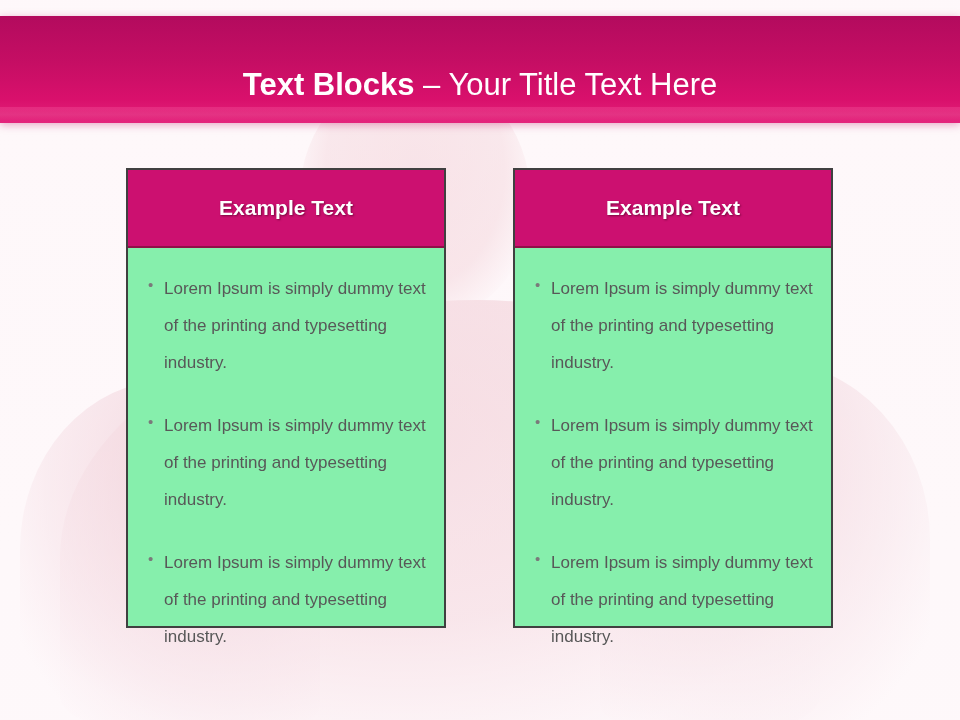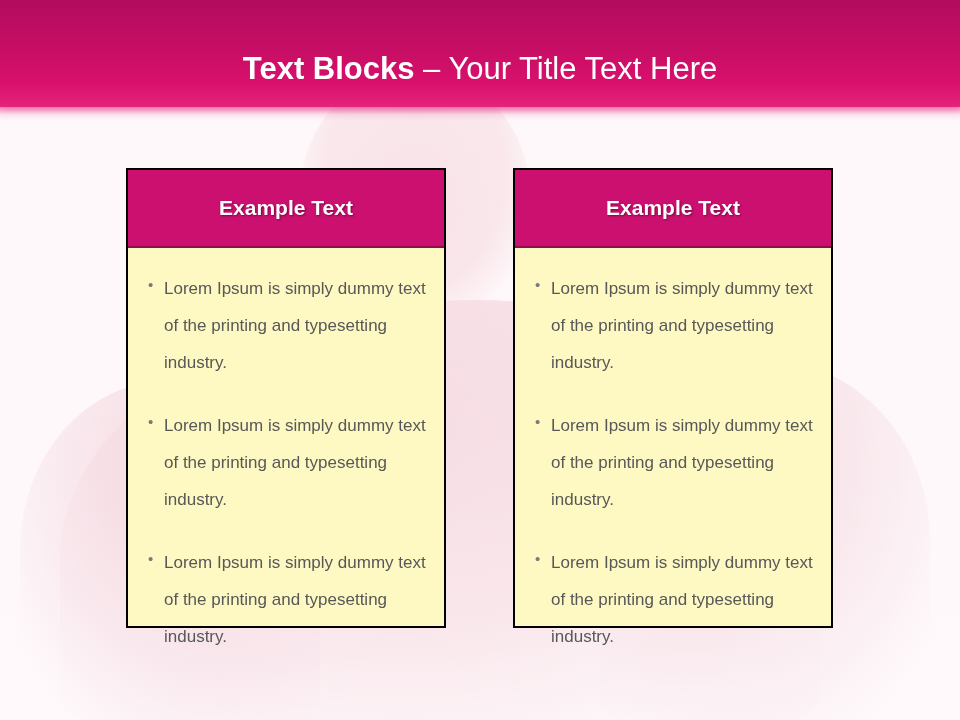--- a/index.html
+++ b/index.html
@@ -71,21 +71,21 @@
     position: absolute;
     left: 0; top: 0;
     width: 960px; height: 720px;
     background: linear-gradient(to bottom, rgba(255,250,252,0.55) 0%, rgba(255,250,252,0.42) 40%, rgba(255,250,252,0.55) 100%);
   }
 
   
   .title-banner {
     position: absolute;
     left: 0;
-    top: 0;
+    top: 16px;
     width: 960px;
     height: 107px;
     background: linear-gradient(to bottom, #b30b5e 0%, #c60e64 45%, #d9106c 78%, #e4247c 100%);
     box-shadow: 0 2px 8px rgba(190, 20, 100, 0.35);
   }
   .title-banner .title-text {
     position: absolute;
     left: 0;
     top: 0;
     width: 960px;
@@ -107,23 +107,23 @@
     left: 0;
     top: 107px;
     width: 960px;
     height: 14px;
     background: linear-gradient(to bottom, rgba(236,60,140,0.55) 0%, rgba(245,150,190,0.18) 55%, rgba(255,255,255,0) 100%);
   }
 
   
   .block {
     position: absolute;
-    border: 2px solid #000000;
-    box-sizing: border-box;
-    background: #fef9c3;
+    border: 2px solid #404040;
+    box-sizing: border-box;
+    background: #86efac;
   }
   .block-1 { left: 126px; top: 168px; width: 320px; height: 460px; }
   .block-2 { left: 513px; top: 168px; width: 320px; height: 460px; }
 
   .block-header {
     height: 78px;
     background: #cc1070;
     display: flex;
     align-items: center;
     justify-content: center;

